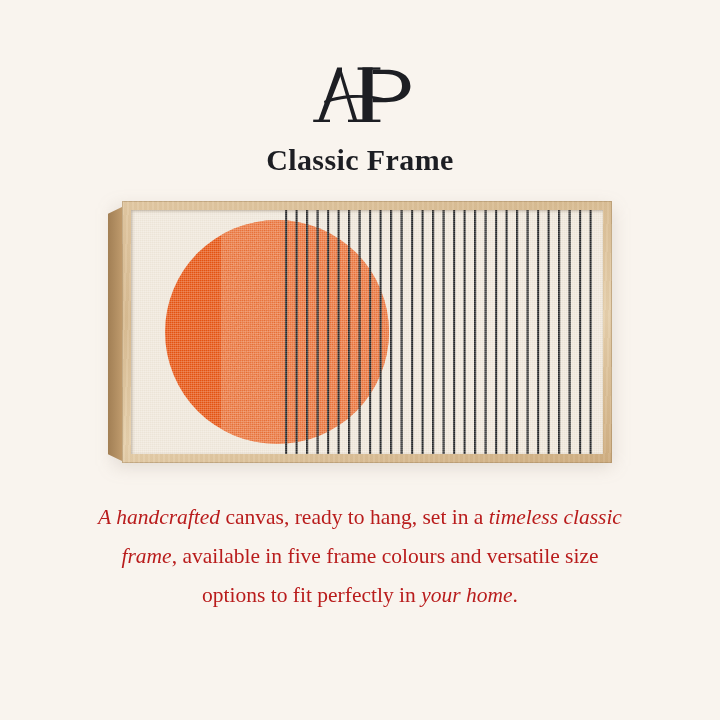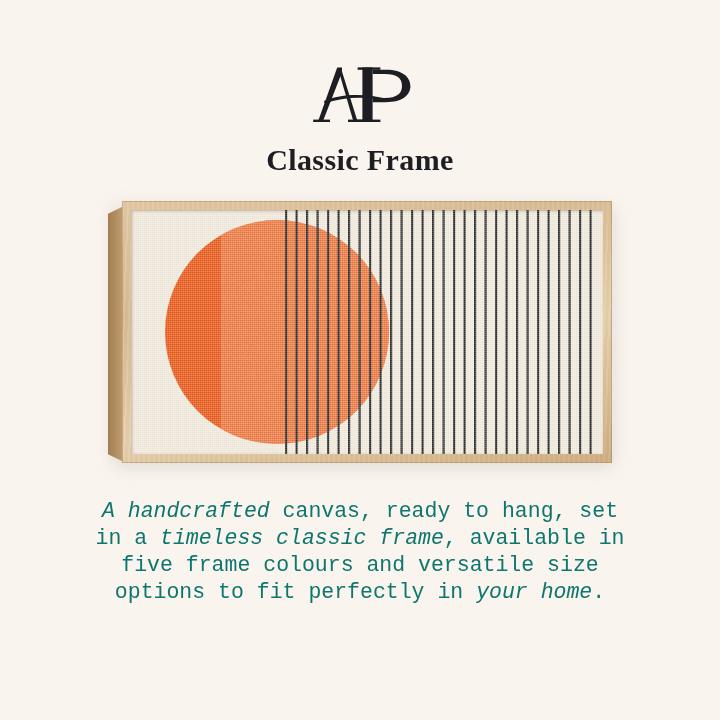--- a/index.html
+++ b/index.html
@@ -149,23 +149,23 @@
   }
 
   
   .description {
     position: absolute;
     left: 90px;
     top: 498px;
     width: 540px;
     text-align: center;
     font-size: 21.5px;
-    line-height: 27px;
-    color: #0f766e;
-    font-family: Liberation Mono, monospace;
+    line-height: 39px;
+    color: #b91c1c;
+    font-family: Liberation Serif, serif;
   }
 
   .description em {
     font-style: italic;
   }
 </style>
 </head>
 <body>
 
 <div class="page">

